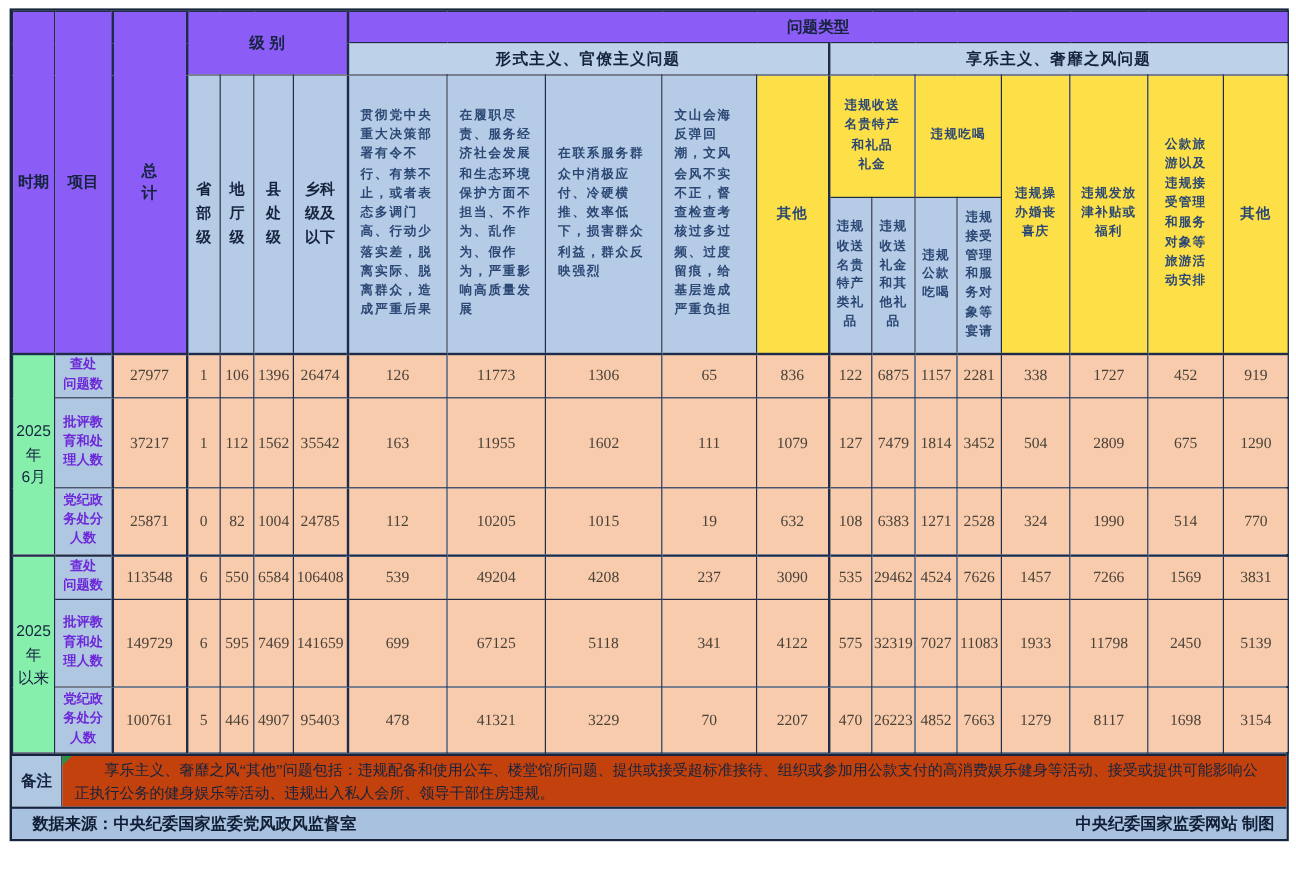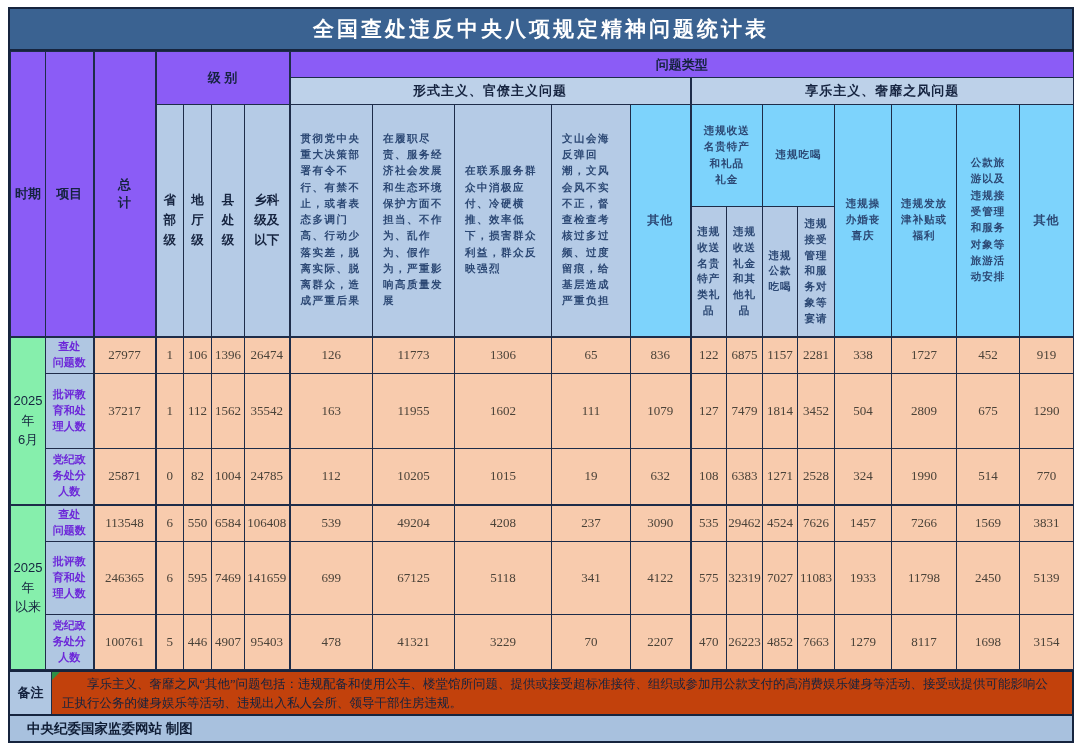--- a/index.html
+++ b/index.html
@@ -8,21 +8,21 @@
   .title-bar{height:40px;background:#3a6291;border-bottom:2px solid #16243e;display:flex;align-items:center;justify-content:center;
     color:#fff;font-size:21px;font-weight:bold;letter-spacing:3px;}
   table{border-collapse:collapse;table-layout:fixed;width:100%;}
   th,td{border:1px solid #1e2c49;padding:0;text-align:center;vertical-align:middle;overflow:hidden;}
   .pre{white-space:pre-line;}
   .hdr1{background:#8b5cf6;font-weight:bold;font-size:13px;color:#15233f;}
   .hdr2{background:#bdd1e9;font-weight:bold;font-size:13px;color:#15233f;letter-spacing:1px;}
   .lvl{background:#b5cbe6;font-weight:bold;font-size:12.5px;color:#15233f;line-height:1.6;}
   .desc{background:#b5cbe6;font-size:10.5px;color:#2c4874;line-height:1.55;letter-spacing:1.5px;text-align:left;padding:0 10px;font-family:"Liberation Serif",serif;}
   .sub{background:#b5cbe6;font-size:10.5px;color:#2c4874;line-height:1.5;letter-spacing:1px;font-family:"Liberation Serif",serif;}
-  .grp{background:#7dd3fc;font-size:10.5px;color:#2c4874;line-height:1.55;letter-spacing:1px;font-family:"Liberation Serif",serif;}
+  .grp{background:#fde047;font-size:10.5px;color:#2c4874;line-height:1.55;letter-spacing:1px;font-family:"Liberation Serif",serif;}
   .num{background:#f8cbad;font-family:"Liberation Serif",serif;font-size:13px;color:#4a4238;}
   .pcell{background:#86efac;font-weight:normal;font-size:13px;color:#15233f;line-height:1.5;margin-left:16px;}
   .rlabel{background:#b0c7e2;font-weight:bold;font-size:11px;color:#6d28d9;line-height:1.45;}
   .bl2{border-left-width:2px;}
   .bt2{border-top-width:2px;}
   .h26{height:26px}.h27{height:27px}.h102{height:102px}.h130{height:130px}
   .h37{height:37px}.h75{height:75px}.h56{height:56px}.h73{height:73px}.h55{height:55px}
   .remark-row{display:flex;border-top:2px solid #16243e;height:42px;}
   .remark-label{width:41px;flex:0 0 41px;background:#b0c7e2;border-right:1px solid #1e2c49;display:flex;align-items:center;justify-content:center;
     font-weight:bold;font-size:13px;color:#15233f;}
@@ -30,21 +30,20 @@
     padding:3px 12px 0 10px;text-indent:2em;position:relative;text-align:left;}
   .corner-triangle{position:absolute;left:0;top:0;width:0;height:0;border-top:8px solid #2f8f46;border-right:8px solid transparent;}
   .footer-bar{display:flex;justify-content:space-between;align-items:center;background:#a8c1de;border-top:2px solid #16243e;height:25px;
     font-weight:bold;font-size:13.5px;color:#101e36;padding:0 10px 0 17px;}
 </style>
 </head>
 <body>
 
 <div class="frame">
 
-  <div class="title-bar">全国查处违反中央八项规定精神问题统计表</div>
 
   <table>
     <colgroup>
       <col style="width:35px">
         <col style="width:48px">
         <col style="width:62px">
       <col style="width:28px">
         <col style="width:28px">
         <col style="width:33px">
         <col style="width:45px">
@@ -235,21 +234,21 @@
       <td class="num bt2">7626</td>
       <td class="num bt2">1457</td>
       <td class="num bt2">7266</td>
       <td class="num bt2">1569</td>
       <td class="num bt2">3831</td>
     </tr>
     <tr class="h73">
       <th class="rlabel pre">批评教
 育和处
 理人数</th>
-      <td class="num bl2">246365</td>
+      <td class="num bl2">149729</td>
       <td class="num bl2">6</td>
       <td class="num">595</td>
       <td class="num">7469</td>
       <td class="num">141659</td>
       <td class="num bl2">699</td>
       <td class="num">67125</td>
       <td class="num">5118</td>
       <td class="num">341</td>
       <td class="num">4122</td>
       <td class="num bl2">575</td>
@@ -289,16 +288,17 @@
 
   <div class="remark-row">
     <div class="remark-label">备注</div>
     <div class="remark-text">
       <span class="corner-triangle"></span>
       <span>享乐主义、奢靡之风“其他”问题包括：违规配备和使用公车、楼堂馆所问题、提供或接受超标准接待、组织或参加用公款支付的高消费娱乐健身等活动、接受或提供可能影响公正执行公务的健身娱乐等活动、违规出入私人会所、领导干部住房违规。</span>
     </div>
   </div>
 
   <div class="footer-bar">
+    <span>数据来源：中央纪委国家监委党风政风监督室</span>
     <span>中央纪委国家监委网站 制图</span>
   </div>
 
 </div>
 
 </body></html>

